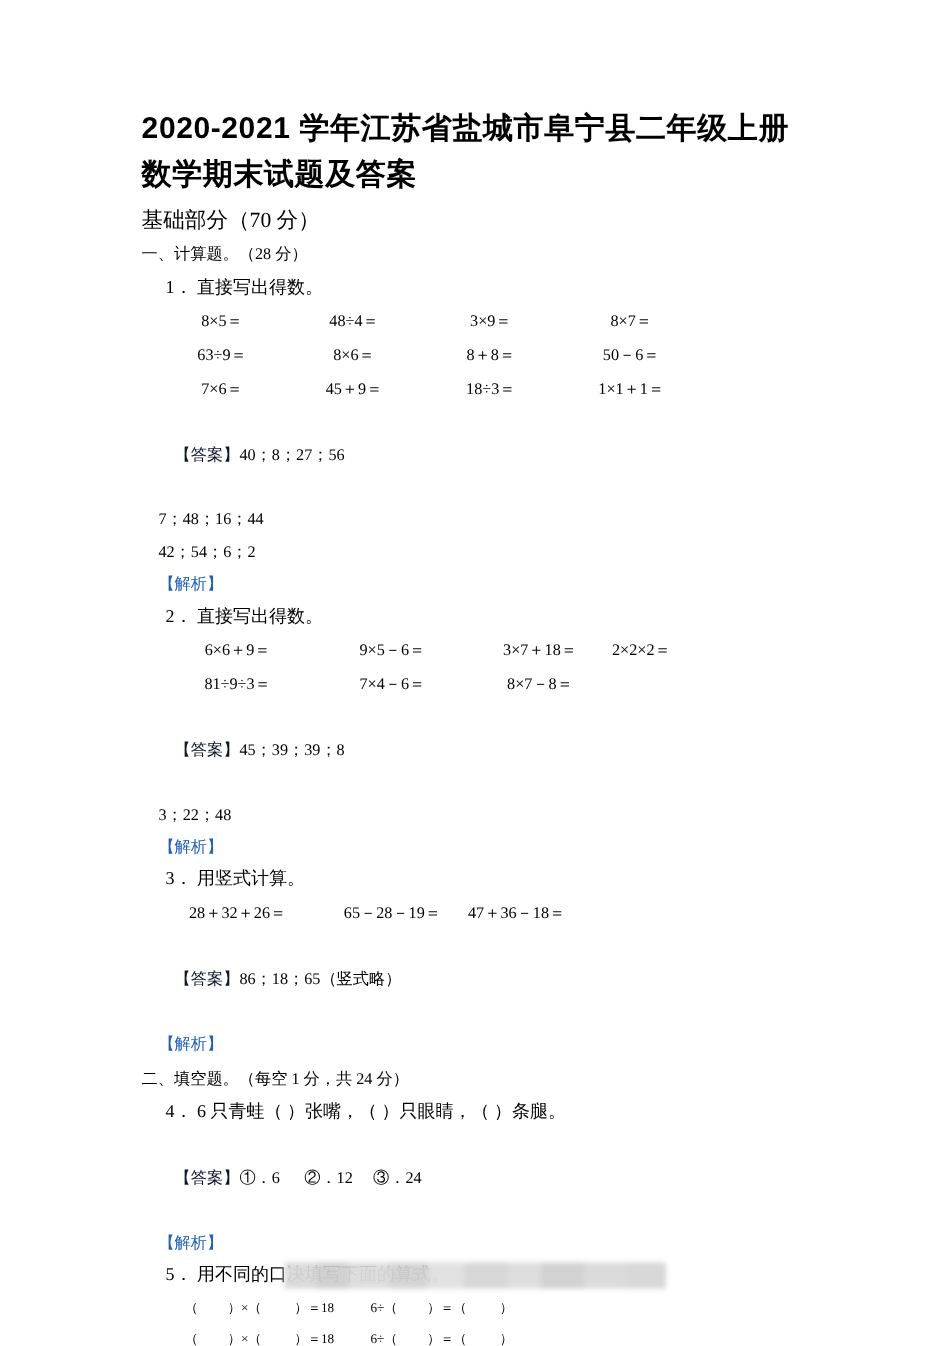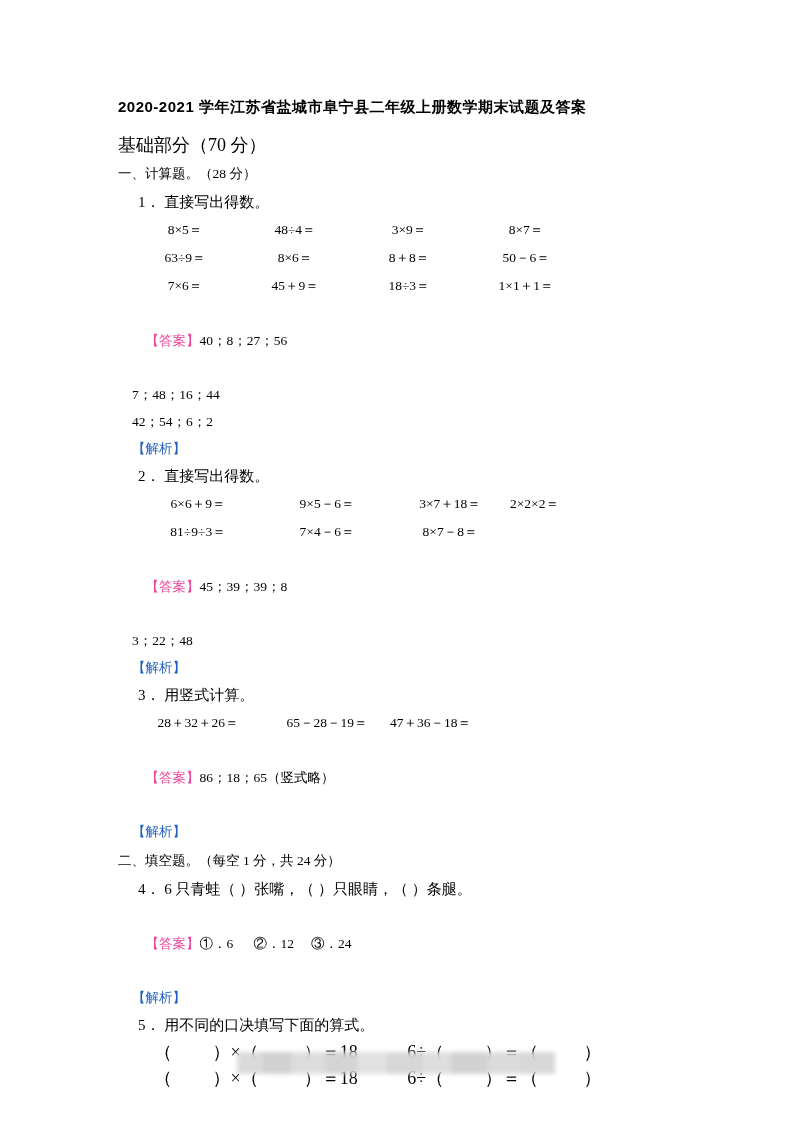--- a/index.html
+++ b/index.html
@@ -17,34 +17,34 @@
   }
   .page {
     position: relative;
     width: 793px;
     height: 1122px;
     box-sizing: border-box;
     padding: 88px 118px 0 118px;
   }
   .doc-title {
     font-family: "Liberation Sans", "DejaVu Sans", sans-serif;
-    font-size: 15px;
+    font-size: 25px;
     font-weight: bold;
     line-height: 38px;
     letter-spacing: 0.5px;
     margin: 0 0 4px 0;
     color: #000;
   }
   .center-sub {
     font-size: 18px;
     line-height: 26px;
     margin: 6px 0 2px 0;
   }
   .para {
-    font-size: 18px;
+    font-size: 11px;
     line-height: 26px;
     margin: 0;
     white-space: pre;
   }
   .sec-head {
     font-size: 13.5px;
     line-height: 28px;
     margin: 2px 0 0 0;
   }
   .item {
@@ -59,21 +59,21 @@
     padding-left: 36px;
   }
   .ansline {
     font-size: 13.5px;
     line-height: 27px;
     margin: 0;
     padding-left: 14px;
     white-space: pre;
   }
   .tag {
-    color: #ec4899;
+    color: #0f172a;
   }
   .tag-only {
     color: #1f5fbf;
     font-size: 13.5px;
     line-height: 27px;
     padding-left: 14px;
     margin: 0;
   }
   .row-eq {
     font-size: 13.5px;

